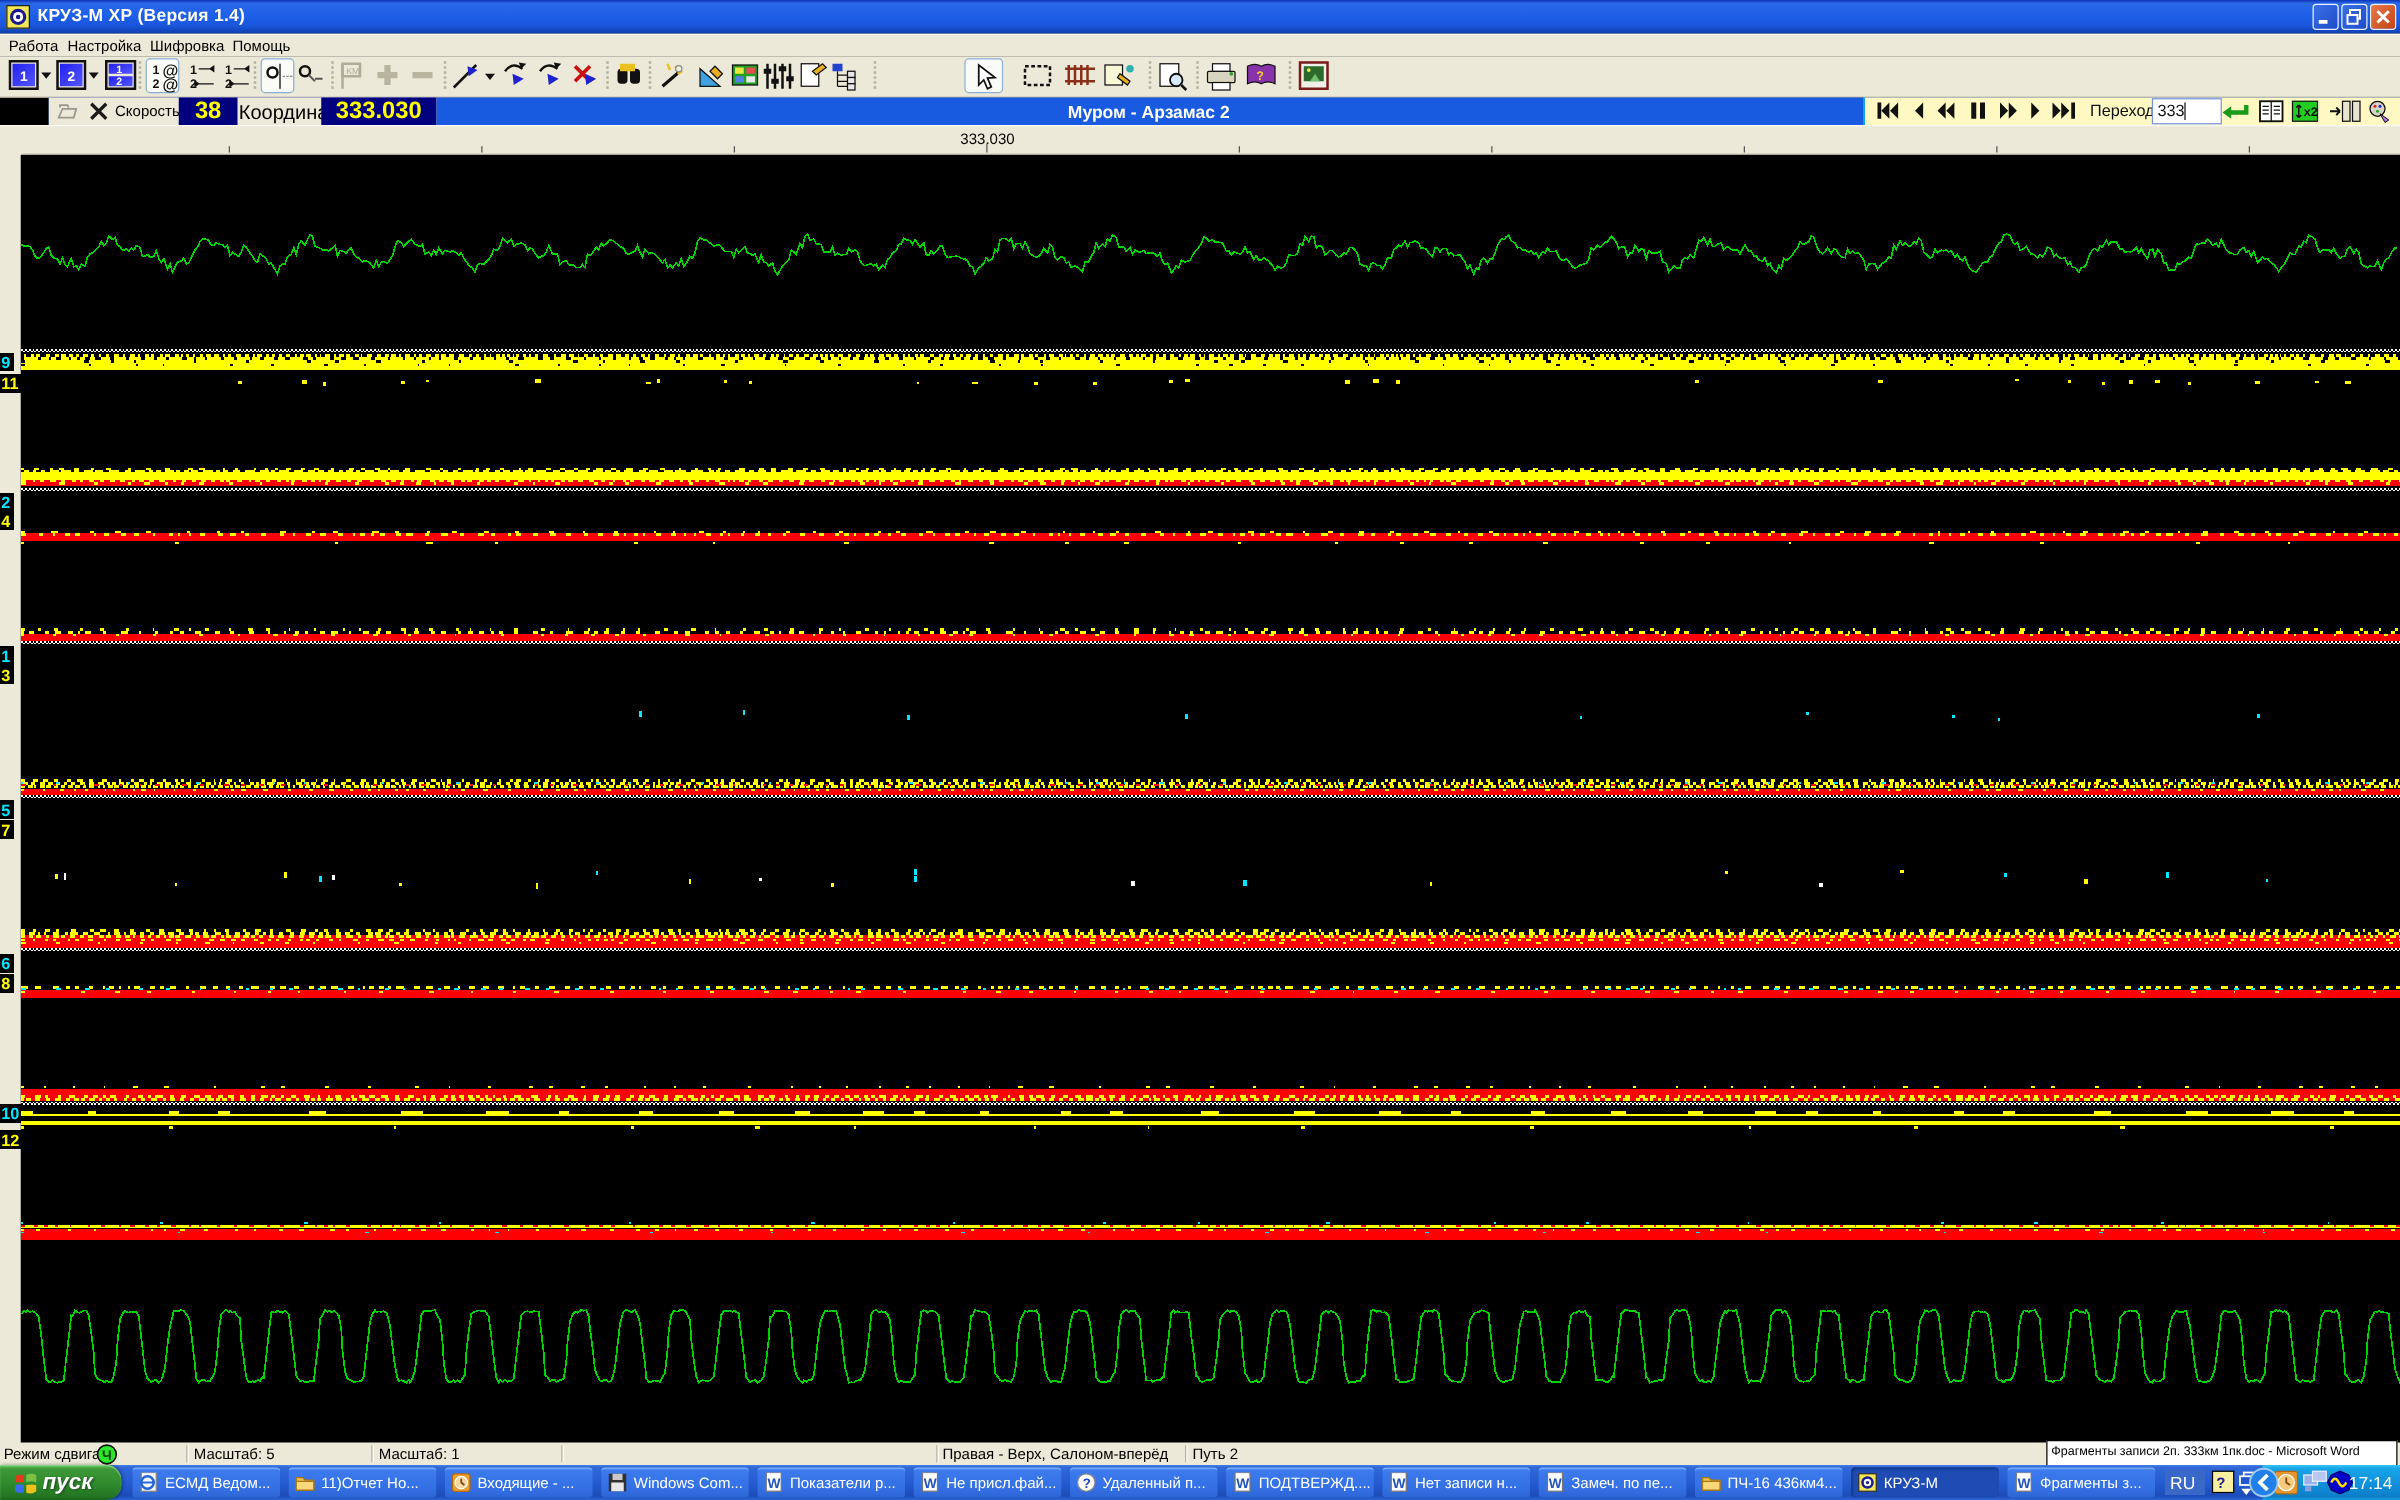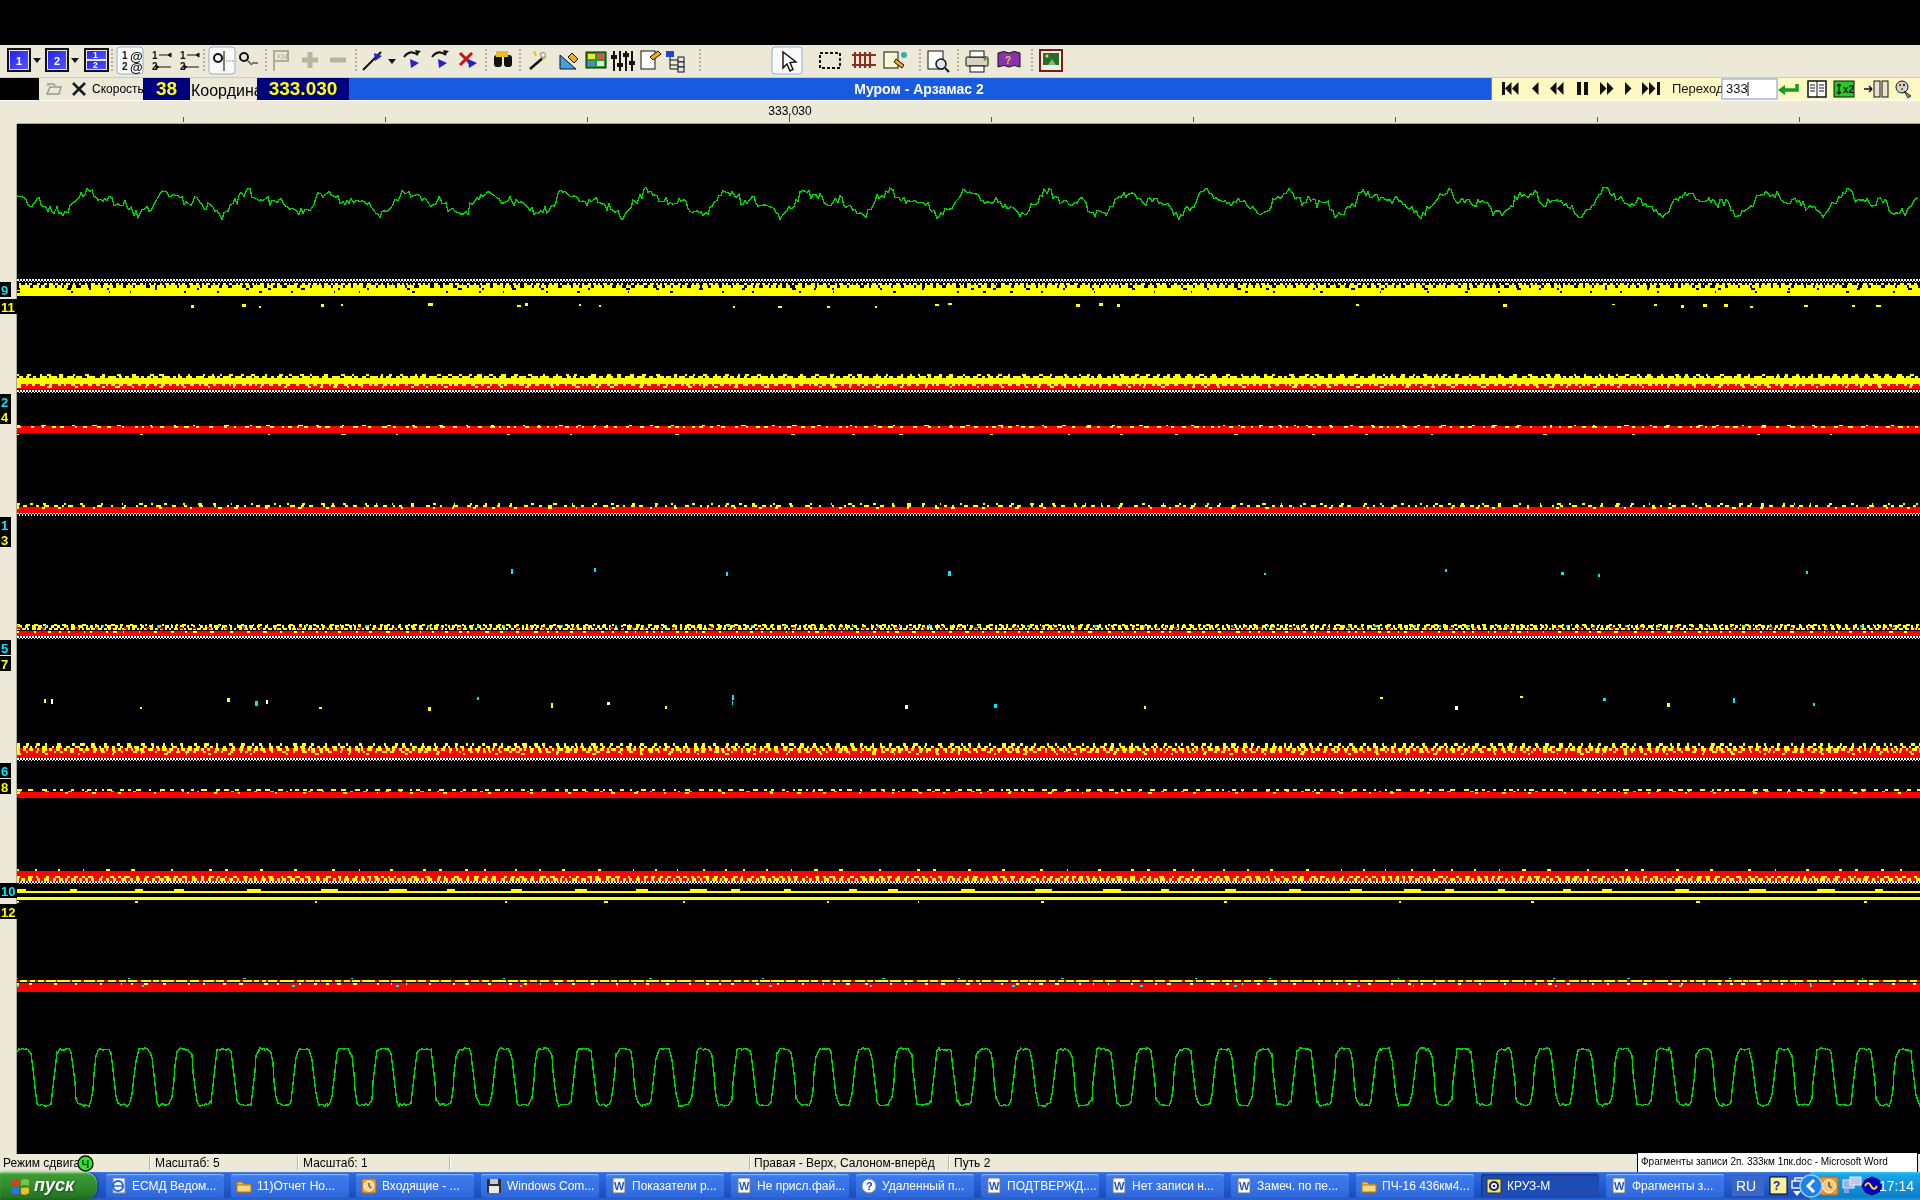--- a/index.html
+++ b/index.html
@@ -209,21 +209,50 @@
 <line x1="17" y1="978.5" x2="1920" y2="978.5" stroke="#00e8ff" stroke-width="1.8" stroke-dasharray="1 110 2 113 3 105 2 150 2 144 3 110 2 118 3 73 2 101 3 131 2 72 2 127 1 154 2 72 3 99 2 131 1 158"></line>
 <rect x="17.0" y="980.0" width="1903.0" height="2.2" fill="#ffff00"></rect>
 <line x1="17" y1="981.0" x2="1920" y2="981.0" stroke="#ff0000" stroke-width="1.4" stroke-dasharray="3 7 3 5 3 6 2 10 1 13 2 9 3 11 2 7 4 8 3 7 2 9 4 10 2 6 2 13 2 11 3 9 4 11 2 8 3 13 3 9 2 5 3 4 2 9 3 14 3 7 2 8 1 5 1 11 3 6 3 6 2 8 2 13 4 10 2 11 4 10 2 8 4 9 2 10 4 13 3 8 3 7 3 14 2 10 2 7 3 7 3 9 4 10 4 7 2 12 2 8 2 9 2 6 2 10 2 13 2 13 2 14 2 14 4 9 2 13 2 10"></line>
 <rect x="17.0" y="983.0" width="1903.0" height="9.0" fill="#ff0000"></rect>
 <line x1="17" y1="983.8" x2="1920" y2="983.8" stroke="#ffff00" stroke-width="1.6" stroke-dasharray="2 10 3 22 3 18 2 23 2 19 1 9 2 11 4 15 3 22 2 13 2 18 3 13 4 21 4 9 2 20 2 13 3 9 3 8 4 12 4 20 2 12 1 14 1 22 2 22 2 10 4 19 3 18 3 12 3 13 1 14 3 14 3 16 3 22 2 16 2 10 3 17 3 20 2 15 3 10"></line>
 <line x1="17" y1="986.0" x2="1920" y2="986.0" stroke="#00e8ff" stroke-width="1.4" stroke-dasharray="2 123 2 148 3 101 3 121 2 95 1 151 3 98 2 140 3 125 3 91 3 120 3 53 1 141 2 122 3 128 2 112"></line>
 <polyline points="17,1051.4 19,1048.9 21,1049.7 22,1048.1 24,1049.6 26,1048.9 28,1049.8 30,1052.4 31,1053.8 33,1068.6 35,1087.1 37,1103.3 39,1105.7 40,1105.6 42,1104.3 44,1105.7 46,1106.1 48,1105.5 49,1105.5 51,1104.3 53,1086.3 55,1070.0 57,1052.3 58,1052.8 60,1048.3 62,1050.0 64,1050.2 66,1049.0 67,1048.4 69,1048.4 71,1052.6 73,1066.5 75,1082.6 76,1099.6 78,1103.1 80,1104.1 82,1104.5 84,1106.1 85,1104.5 87,1105.6 89,1105.9 91,1100.8 93,1089.7 94,1073.9 96,1055.5 98,1050.9 100,1048.6 102,1049.7 103,1050.1 105,1049.2 107,1049.7 109,1049.2 111,1052.9 112,1061.3 114,1078.7 116,1096.6 118,1103.1 120,1104.4 121,1105.7 123,1104.3 125,1104.0 127,1106.2 129,1104.3 130,1101.7 132,1093.8 134,1076.2 136,1061.2 138,1053.1 139,1048.7 141,1048.5 143,1049.0 145,1048.0 147,1048.7 148,1049.9 150,1052.8 152,1057.3 154,1075.0 156,1092.4 157,1102.7 159,1106.1 161,1104.3 163,1103.9 165,1105.3 166,1104.9 168,1104.6 170,1101.6 172,1097.1 174,1080.1 175,1065.1 177,1051.6 179,1049.2 181,1048.0 183,1049.6 184,1048.9 186,1050.0 188,1049.5 190,1053.0 192,1054.4 193,1072.4 195,1087.2 197,1101.6 199,1105.9 201,1105.8 202,1105.1 204,1105.6 206,1104.0 208,1104.8 210,1101.5 211,1102.3 213,1085.3 215,1066.9 217,1049.9 219,1049.7 220,1050.2 222,1048.5 224,1049.5 226,1050.1 228,1048.4 229,1049.3 231,1051.3 233,1066.8 235,1083.3 237,1100.7 238,1102.4 240,1104.7 242,1104.4 244,1105.5 246,1105.4 247,1105.3 249,1104.7 251,1104.9 253,1088.1 255,1071.7 256,1055.2 258,1052.0 260,1048.0 262,1049.4 264,1048.5 265,1050.0 267,1048.6 269,1050.1 271,1052.7 273,1063.0 274,1080.9 276,1097.1 278,1103.1 280,1103.9 282,1104.8 283,1105.7 285,1105.2 287,1105.1 289,1104.7 291,1101.6 292,1092.5 294,1074.8 296,1057.5 298,1051.3 300,1048.2 301,1049.6 303,1049.2 305,1049.4 307,1049.0 309,1050.0 310,1052.8 312,1060.1 314,1077.8 316,1093.0 318,1102.7 319,1105.0 321,1104.2 323,1104.8 325,1106.1 327,1103.9 328,1106.0 330,1102.4 332,1096.4 334,1079.4 336,1062.7 337,1052.5 339,1048.8 341,1048.6 343,1048.8 345,1048.9 346,1048.4 348,1048.2 350,1053.0 352,1055.9 354,1073.4 355,1089.8 357,1103.2 359,1105.7 361,1105.4 363,1104.2 364,1105.7 366,1104.0 368,1105.6 370,1102.9 372,1099.8 373,1082.2 375,1065.1 377,1051.0 379,1049.8 381,1049.0 382,1048.4 384,1048.4 386,1049.0 388,1048.9 390,1051.7 391,1053.4 393,1069.0 395,1086.7 397,1102.3 399,1106.0 400,1103.8 402,1105.3 404,1103.8 406,1105.3 408,1104.5 409,1104.7 411,1103.1 413,1085.4 415,1068.7 417,1052.2 418,1051.4 420,1049.3 422,1049.1 424,1049.4 426,1049.5 427,1049.0 429,1049.3 431,1049.2 433,1065.8 435,1082.1 436,1100.2 438,1101.4 440,1105.1 442,1103.9 444,1104.0 445,1105.6 447,1104.6 449,1103.8 451,1102.8 453,1089.9 454,1074.1 456,1057.1 458,1051.9 460,1049.4 462,1050.1 463,1049.3 465,1048.0 467,1048.6 469,1048.2 471,1053.1 472,1062.9 474,1078.0 476,1095.9 478,1100.9 480,1104.4 481,1104.9 483,1104.2 485,1104.2 487,1105.4 489,1104.8 490,1101.7 492,1093.9 494,1076.4 496,1059.2 498,1051.5 499,1049.3 501,1047.9 503,1048.8 505,1049.9 507,1048.4 508,1048.1 510,1051.9 512,1058.5 514,1075.9 516,1091.0 517,1102.7 519,1105.4 521,1105.5 523,1104.4 525,1104.7 526,1104.8 528,1105.6 530,1101.5 532,1098.4 534,1080.2 535,1064.7 537,1051.9 539,1048.7 541,1049.2 543,1049.2 544,1048.0 546,1048.1 548,1048.6 550,1051.6 552,1055.7 553,1071.5 555,1088.3 557,1100.9 559,1106.1 561,1104.5 562,1104.2 564,1104.5 566,1104.7 568,1104.3 570,1102.3 571,1101.4 573,1085.3 575,1067.1 577,1051.9 579,1048.7 580,1049.0 582,1049.0 584,1048.2 586,1049.5 588,1048.3 589,1050.0 591,1050.6 593,1068.1 595,1083.7 597,1101.7 598,1102.9 600,1105.7 602,1104.5 604,1104.1 606,1106.1 607,1105.7 609,1104.1 611,1101.0 613,1088.4 615,1071.1 616,1053.8 618,1052.9 620,1048.7 622,1048.6 624,1048.8 625,1048.7 627,1049.3 629,1049.2 631,1051.9 633,1064.7 634,1080.8 636,1096.7 638,1102.0 640,1104.3 642,1106.2 643,1104.3 645,1105.4 647,1104.0 649,1103.9 651,1100.8 652,1093.0 654,1074.4 656,1059.0 658,1053.0 660,1048.6 661,1048.7 663,1049.3 665,1048.4 667,1048.7 669,1048.7 670,1052.6 672,1059.9 674,1076.7 676,1093.9 678,1101.1 679,1106.1 681,1105.9 683,1106.0 685,1104.5 687,1104.2 688,1104.3 690,1101.4 692,1095.9 694,1079.4 696,1062.0 697,1051.3 699,1048.5 701,1048.0 703,1050.0 705,1048.9 706,1049.6 708,1049.7 710,1051.5 712,1056.0 714,1074.0 715,1089.0 717,1101.5 719,1105.8 721,1104.4 723,1105.4 724,1105.9 726,1105.5 728,1105.7 730,1102.5 732,1099.9 733,1082.8 735,1065.7 737,1049.4 739,1048.3 741,1048.6 742,1050.0 744,1048.7 746,1048.9 748,1049.3 750,1050.9 751,1053.5 753,1069.5 755,1086.1 757,1102.6 759,1104.6 760,1105.5 762,1104.8 764,1105.8 766,1105.7 768,1105.8 769,1104.1 771,1102.3 773,1087.3 775,1070.1 777,1052.8 778,1052.6 780,1048.2 782,1048.5 784,1049.1 786,1049.5 787,1049.2 789,1050.0 791,1052.5 793,1064.7 795,1081.9 796,1098.5 798,1101.1 800,1103.9 802,1105.2 804,1104.1 805,1104.5 807,1105.1 809,1105.5 811,1101.6 813,1091.3 814,1072.2 816,1056.6 818,1052.6 820,1048.6 822,1049.6 823,1049.0 825,1048.8 827,1049.3 829,1048.1 831,1051.9 832,1061.4 834,1078.3 836,1095.5 838,1101.4 840,1105.0 841,1105.6 843,1104.4 845,1104.9 847,1105.7 849,1105.1 850,1101.0 852,1094.0 854,1076.3 856,1059.9 858,1052.0 859,1049.8 861,1049.6 863,1047.9 865,1049.1 867,1048.7 868,1048.3 870,1051.2 872,1058.3 874,1074.9 876,1091.0 877,1101.8 879,1104.9 881,1105.8 883,1105.7 885,1105.7 886,1104.7 888,1105.0 890,1100.9 892,1097.6 894,1081.7 895,1063.9 897,1051.8 899,1048.8 901,1047.9 903,1049.8 904,1048.5 906,1049.0 908,1048.6 910,1052.3 912,1054.8 913,1070.7 915,1088.1 917,1104.4 919,1104.5 921,1104.3 922,1105.4 924,1104.6 926,1103.8 928,1104.3 930,1101.9 931,1102.0 933,1084.7 935,1068.7 937,1050.2 939,1048.0 940,1050.1 942,1049.1 944,1050.1 946,1050.0 948,1049.9 949,1049.3 951,1050.3 953,1068.8 955,1083.5 957,1101.0 958,1101.0 960,1105.0 962,1105.6 964,1104.6 966,1103.9 967,1103.8 969,1104.2 971,1102.2 973,1087.9 975,1070.3 976,1055.8 978,1052.0 980,1050.1 982,1048.4 984,1049.7 985,1048.6 987,1048.7 989,1049.5 991,1053.0 993,1064.0 994,1080.3 996,1098.1 998,1101.6 1000,1105.2 1002,1106.0 1003,1105.2 1005,1104.1 1007,1106.0 1009,1104.7 1011,1100.9 1012,1091.3 1014,1076.1 1016,1058.4 1018,1050.8 1020,1049.8 1021,1048.0 1023,1050.0 1025,1048.8 1027,1048.8 1029,1049.4 1030,1051.1 1032,1059.9 1034,1076.9 1036,1093.3 1038,1102.6 1039,1105.2 1041,1105.6 1043,1105.9 1045,1106.2 1047,1103.9 1048,1103.8 1050,1102.9 1052,1094.6 1054,1078.8 1056,1062.6 1057,1052.1 1059,1049.7 1061,1048.9 1063,1050.1 1065,1048.5 1066,1049.6 1068,1050.1 1070,1052.9 1072,1056.6 1074,1073.0 1075,1090.1 1077,1101.2 1079,1106.2 1081,1105.5 1083,1105.6 1084,1105.8 1086,1104.6 1088,1104.9 1090,1101.1 1092,1100.4 1093,1083.2 1095,1064.9 1097,1048.4 1099,1048.0 1101,1049.4 1102,1048.4 1104,1048.7 1106,1050.1 1108,1049.8 1110,1051.7 1111,1052.9 1113,1068.4 1115,1087.2 1117,1103.6 1119,1104.1 1120,1105.9 1122,1105.6 1124,1105.9 1126,1105.1 1128,1104.3 1129,1104.4 1131,1102.8 1133,1087.1 1135,1069.2 1137,1053.5 1138,1052.2 1140,1048.6 1142,1049.4 1144,1048.2 1146,1049.3 1147,1047.8 1149,1048.7 1151,1050.9 1153,1066.6 1155,1083.4 1156,1099.5 1158,1101.0 1160,1104.2 1162,1104.8 1164,1105.2 1165,1105.1 1167,1105.9 1169,1105.1 1171,1101.6 1173,1090.0 1174,1072.4 1176,1056.9 1178,1053.1 1180,1049.9 1182,1049.9 1183,1049.7 1185,1048.1 1187,1048.8 1189,1049.3 1191,1050.9 1192,1062.7 1194,1079.9 1196,1096.2 1198,1102.1 1200,1104.3 1201,1105.1 1203,1105.8 1205,1104.7 1207,1104.3 1209,1104.1 1210,1103.2 1212,1094.7 1214,1076.1 1216,1059.2 1218,1052.9 1219,1049.4 1221,1048.9 1223,1049.9 1225,1049.4 1227,1050.1 1228,1048.1 1230,1051.6 1232,1057.8 1234,1075.8 1236,1090.8 1237,1100.9 1239,1104.6 1241,1105.3 1243,1105.7 1245,1105.8 1246,1105.5 1248,1105.9 1250,1101.3 1252,1097.6 1254,1080.0 1255,1063.2 1257,1052.2 1259,1050.0 1261,1050.2 1263,1048.5 1264,1049.4 1266,1049.8 1268,1048.7 1270,1052.5 1272,1053.7 1273,1071.2 1275,1088.4 1277,1104.0 1279,1104.0 1281,1104.2 1282,1104.3 1284,1105.2 1286,1105.7 1288,1104.5 1290,1101.1 1291,1101.8 1293,1084.3 1295,1066.7 1297,1051.0 1299,1049.2 1300,1048.0 1302,1048.1 1304,1048.7 1306,1048.9 1308,1048.8 1309,1049.7 1311,1050.4 1313,1066.8 1315,1083.5 1317,1102.1 1318,1102.0 1320,1106.1 1322,1105.6 1324,1104.6 1326,1105.0 1327,1103.9 1329,1104.5 1331,1102.9 1333,1087.4 1335,1072.5 1336,1054.4 1338,1052.0 1340,1048.8 1342,1047.9 1344,1049.4 1345,1048.3 1347,1048.2 1349,1048.6 1351,1053.0 1353,1064.0 1354,1080.1 1356,1098.7 1358,1102.3 1360,1105.0 1362,1103.8 1363,1105.5 1365,1105.4 1367,1104.7 1369,1105.7 1371,1101.1 1372,1092.0 1374,1076.2 1376,1059.0 1378,1052.7 1380,1048.5 1381,1050.1 1383,1048.3 1385,1048.4 1387,1048.7 1389,1047.9 1390,1052.1 1392,1059.3 1394,1077.2 1396,1094.7 1398,1103.0 1399,1105.9 1401,1104.2 1403,1105.1 1405,1104.8 1407,1105.0 1408,1105.4 1410,1101.6 1412,1094.7 1414,1078.5 1416,1062.1 1417,1052.5 1419,1049.7 1421,1047.9 1423,1048.1 1425,1048.1 1426,1050.2 1428,1048.5 1430,1051.5 1432,1056.4 1434,1073.9 1435,1090.5 1437,1102.0 1439,1104.4 1441,1104.9 1443,1105.4 1444,1105.2 1446,1105.0 1448,1104.4 1450,1101.5 1452,1099.8 1453,1081.9 1455,1066.3 1457,1048.6 1459,1048.7 1461,1049.1 1462,1049.1 1464,1048.4 1466,1049.3 1468,1048.8 1470,1052.2 1471,1052.0 1473,1070.5 1475,1086.8 1477,1102.4 1479,1103.9 1480,1105.7 1482,1103.8 1484,1104.6 1486,1105.7 1488,1105.4 1489,1104.3 1491,1104.0 1493,1085.3 1495,1069.3 1497,1053.2 1498,1051.1 1500,1049.4 1502,1049.1 1504,1050.0 1506,1050.0 1507,1048.3 1509,1047.9 1511,1051.1 1513,1066.1 1515,1082.3 1516,1099.8 1518,1102.4 1520,1103.9 1522,1104.2 1524,1105.2 1525,1105.9 1527,1105.2 1529,1104.5 1531,1100.8 1533,1088.9 1534,1073.7 1536,1057.0 1538,1053.2 1540,1048.3 1542,1049.1 1543,1049.4 1545,1048.7 1547,1047.9 1549,1048.4 1551,1052.9 1552,1061.1 1554,1077.7 1556,1095.1 1558,1101.8 1560,1105.8 1561,1105.6 1563,1104.0 1565,1105.1 1567,1104.7 1569,1104.7 1570,1103.2 1572,1094.3 1574,1077.9 1576,1059.7 1578,1050.8 1579,1049.5 1581,1049.2 1583,1049.1 1585,1049.4 1587,1050.0 1588,1049.2 1590,1051.1 1592,1058.8 1594,1075.1 1596,1091.5 1597,1101.3 1599,1104.4 1601,1104.3 1603,1106.0 1605,1103.9 1606,1104.3 1608,1103.9 1610,1102.2 1612,1096.4 1614,1081.1 1615,1063.3 1617,1052.2 1619,1048.4 1621,1048.6 1623,1049.7 1624,1048.7 1626,1048.4 1628,1048.2 1630,1051.9 1632,1055.3 1633,1071.9 1635,1088.3 1637,1104.1 1639,1104.8 1641,1104.5 1642,1105.7 1644,1104.5 1646,1104.4 1648,1104.5 1650,1101.6 1651,1101.0 1653,1085.1 1655,1068.6 1657,1050.3 1659,1049.4 1660,1048.1 1662,1048.3 1664,1049.7 1666,1049.7 1668,1050.2 1669,1048.0 1671,1051.8 1673,1068.3 1675,1083.7 1677,1100.4 1678,1101.3 1680,1104.2 1682,1104.6 1684,1105.5 1686,1103.9 1687,1104.7 1689,1105.3 1691,1102.6 1693,1089.2 1695,1071.8 1696,1054.3 1698,1052.1 1700,1049.4 1702,1049.2 1704,1048.3 1705,1048.5 1707,1048.8 1709,1049.0 1711,1051.5 1713,1065.0 1714,1080.1 1716,1098.3 1718,1102.7 1720,1105.4 1722,1106.1 1723,1103.9 1725,1105.2 1727,1105.2 1729,1104.3 1731,1102.7 1732,1090.8 1734,1074.0 1736,1059.1 1738,1053.0 1740,1050.0 1741,1048.4 1743,1049.7 1745,1049.9 1747,1049.3 1749,1048.5 1750,1052.9 1752,1060.8 1754,1077.1 1756,1092.7 1758,1103.0 1759,1104.6 1761,1105.1 1763,1106.0 1765,1105.6 1767,1104.5 1768,1104.5 1770,1101.0 1772,1094.6 1774,1079.2 1776,1062.6 1777,1052.0 1779,1048.4 1781,1048.9 1783,1049.9 1785,1049.8 1786,1049.6 1788,1048.5 1790,1052.3 1792,1056.0 1794,1074.1 1795,1089.0 1797,1102.8 1799,1105.7 1801,1104.3 1803,1105.0 1804,1104.0 1806,1104.4 1808,1105.5 1810,1102.8 1812,1098.3 1813,1082.2 1815,1067.0 1817,1049.3 1819,1049.4 1821,1047.9 1822,1048.8 1824,1048.2 1826,1049.6 1828,1049.0 1830,1050.9 1831,1052.0 1833,1069.8 1835,1086.7 1837,1103.5 1839,1104.9 1840,1105.7 1842,1104.1 1844,1104.8 1846,1104.8 1848,1105.5 1849,1105.1 1851,1104.0 1853,1086.5 1855,1068.9 1857,1053.8 1858,1051.9 1860,1048.7 1862,1048.7 1864,1048.4 1866,1049.7 1867,1050.0 1869,1048.1 1871,1051.2 1873,1066.7 1875,1082.0 1876,1099.2 1878,1101.2 1880,1105.1 1882,1105.6 1884,1105.9 1885,1104.6 1887,1104.0 1889,1106.1 1891,1100.9 1893,1089.2 1894,1072.1 1896,1056.1 1898,1053.0 1900,1049.2 1902,1049.6 1903,1048.9 1905,1049.8 1907,1049.8 1909,1050.2 1911,1050.9 1912,1062.4 1914,1078.5 1916,1095.1 1918,1101.1 1920,1106.0 1921,1104.1 1923,1104.1 1925,1104.4" fill="none" stroke="#00d400" stroke-width="1.4"></polyline>
 </svg>
 </div>
 
-
+<div id="titlebar">
+  <div id="title-ico">
+    <svg width="17" height="17" viewBox="0 0 17 17">
+          <circle cx="8.5" cy="8.5" r="6.5" fill="#1a1a8c"></circle>
+          <circle cx="8.5" cy="8.5" r="4" fill="#fff"></circle>
+          <circle cx="8.5" cy="8.5" r="1.8" fill="#1a1a8c"></circle>
+        </svg>
+  </div>
+  <div id="title-txt">КРУЗ-М ХР (Версия 1.4)</div>
+  <div class="capbtn" style="left:1850px;background:linear-gradient(135deg,#3a70e8,#1e4cc8);">
+    <svg width="19" height="19" viewBox="0 0 19 19">
+          <rect x="4" y="12" width="7" height="3" fill="#fff"></rect>
+        </svg></div>
+  <div class="capbtn" style="left:1873px;background:linear-gradient(135deg,#3a70e8,#1e4cc8);">
+    <svg width="19" height="19" viewBox="0 0 19 19">
+          <rect x="6" y="4" width="8" height="7" fill="none" stroke="#fff" stroke-width="1.6"></rect>
+          <rect x="4" y="8" width="8" height="7" fill="#2a5cd8" stroke="#fff" stroke-width="1.6"></rect>
+        </svg></div>
+  <div class="capbtn" style="left:1896px;background:linear-gradient(135deg,#e8794a,#c44414);">
+    <svg width="19" height="19" viewBox="0 0 19 19">
+          <path d="M5 5 L14 14 M14 5 L5 14" stroke="#fff" stroke-width="2.4"></path>
+        </svg></div>
+</div>
+
+<div id="menubar">
+  <span style="left:7px">Работа</span>
+  <span style="left:54px">Настройка</span>
+  <span style="left:120px">Шифровка</span>
+  <span style="left:186px">Помощь</span>
+</div>
 
 <div id="toolbar">
 <svg width="1920" height="33" viewBox="0 0 1920 33">
 <defs>
           <linearGradient id="bg1" x1="0" y1="0" x2="1" y2="1">
             <stop offset="0" stop-color="#2222ee"></stop>
             <stop offset="1" stop-color="#5555ff"></stop>
           </linearGradient>
         </defs>
 <rect x="8" y="4" width="22" height="22" fill="none" stroke="#111" stroke-width="2"></rect>

